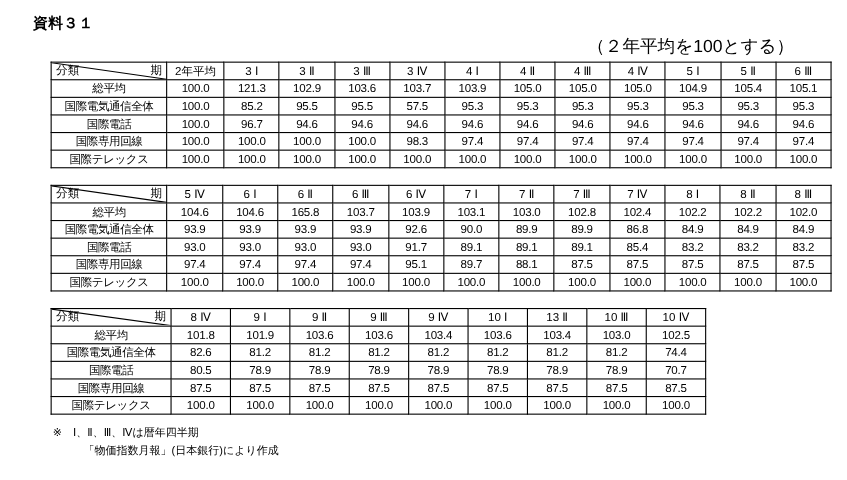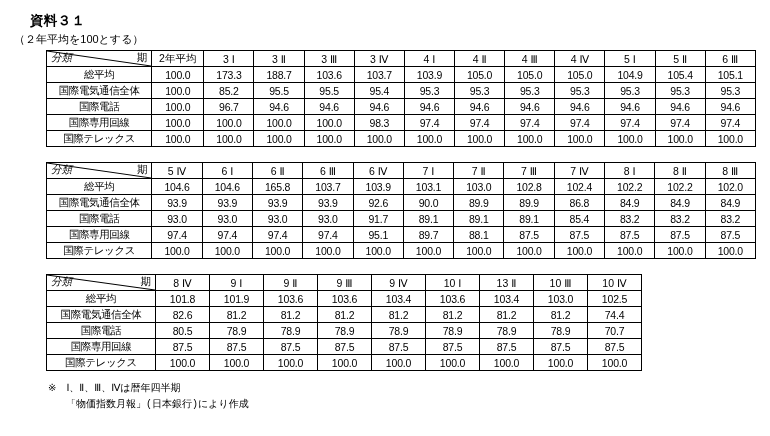--- a/index.html
+++ b/index.html
@@ -26,22 +26,22 @@
     align-items: baseline;
     font-size: 13.5px;
     font-weight: bold;
     letter-spacing: 0.3px;
     margin: 2px 0 2px 16px;
   }
   .title-label {
     margin-right: 14px;
   }
   .note-right {
-    text-align: left;
-    font-size: 11px;
+    text-align: right;
+    font-size: 16px;
     margin: 0 34px 3px 0;
   }
   table.idx {
     border-collapse: collapse;
     table-layout: fixed;
     margin: 0 0 0 32px;
     font-size: 10.5px;
   }
   table.idx td, table.idx th {
     border: 1px solid #000000;
@@ -66,21 +66,20 @@
     position: relative;
     text-align: left;
     padding-left: 3px;
     width: 104px;
   }
   th.corner .cls {
     position: absolute;
     left: 4px;
     top: 0px;
     font-size: 10.5px;
-    font-style: italic;
   }
   th.corner .per {
     position: absolute;
     right: 4px;
     top: 0px;
     font-size: 10.5px;
   }
   th.corner .slash {
     position: absolute;
     left: 0;
@@ -92,22 +91,21 @@
     width: 49px;
     letter-spacing: -0.2px;
   }
   .tbl-gap { height: 15px; }
   .footnotes {
     margin: 8px 0 0 34px;
     font-size: 10px;
     line-height: 17px;
   }
   .footnote-2 {
-    margin-left: 18px;
-    font-family: Liberation Mono, monospace;
+    margin-left: 28px;
   }
 </style>
 </head>
 <body>
 
 <div class="page">
 
   <div class="title-row">
     <span class="title-label">資料３１</span>
   </div>
@@ -135,39 +133,39 @@
           <th class="val">4 Ⅳ</th>
           <th class="val">5 Ⅰ</th>
           <th class="val">5 Ⅱ</th>
           <th class="val">6 Ⅲ</th>
         </tr>
       </thead>
       <tbody>
         <tr>
           <td class="rowhdr">総平均</td>
           <td class="val">100.0</td>
-          <td class="val">173.3</td>
-          <td class="val">188.7</td>
+          <td class="val">121.3</td>
+          <td class="val">102.9</td>
           <td class="val">103.6</td>
           <td class="val">103.7</td>
           <td class="val">103.9</td>
           <td class="val">105.0</td>
           <td class="val">105.0</td>
           <td class="val">105.0</td>
           <td class="val">104.9</td>
           <td class="val">105.4</td>
           <td class="val">105.1</td>
         </tr>
         <tr>
           <td class="rowhdr">国際電気通信全体</td>
           <td class="val">100.0</td>
           <td class="val">85.2</td>
           <td class="val">95.5</td>
           <td class="val">95.5</td>
-          <td class="val">95.4</td>
+          <td class="val">57.5</td>
           <td class="val">95.3</td>
           <td class="val">95.3</td>
           <td class="val">95.3</td>
           <td class="val">95.3</td>
           <td class="val">95.3</td>
           <td class="val">95.3</td>
           <td class="val">95.3</td>
         </tr>
         <tr>
           <td class="rowhdr">国際電話</td>

